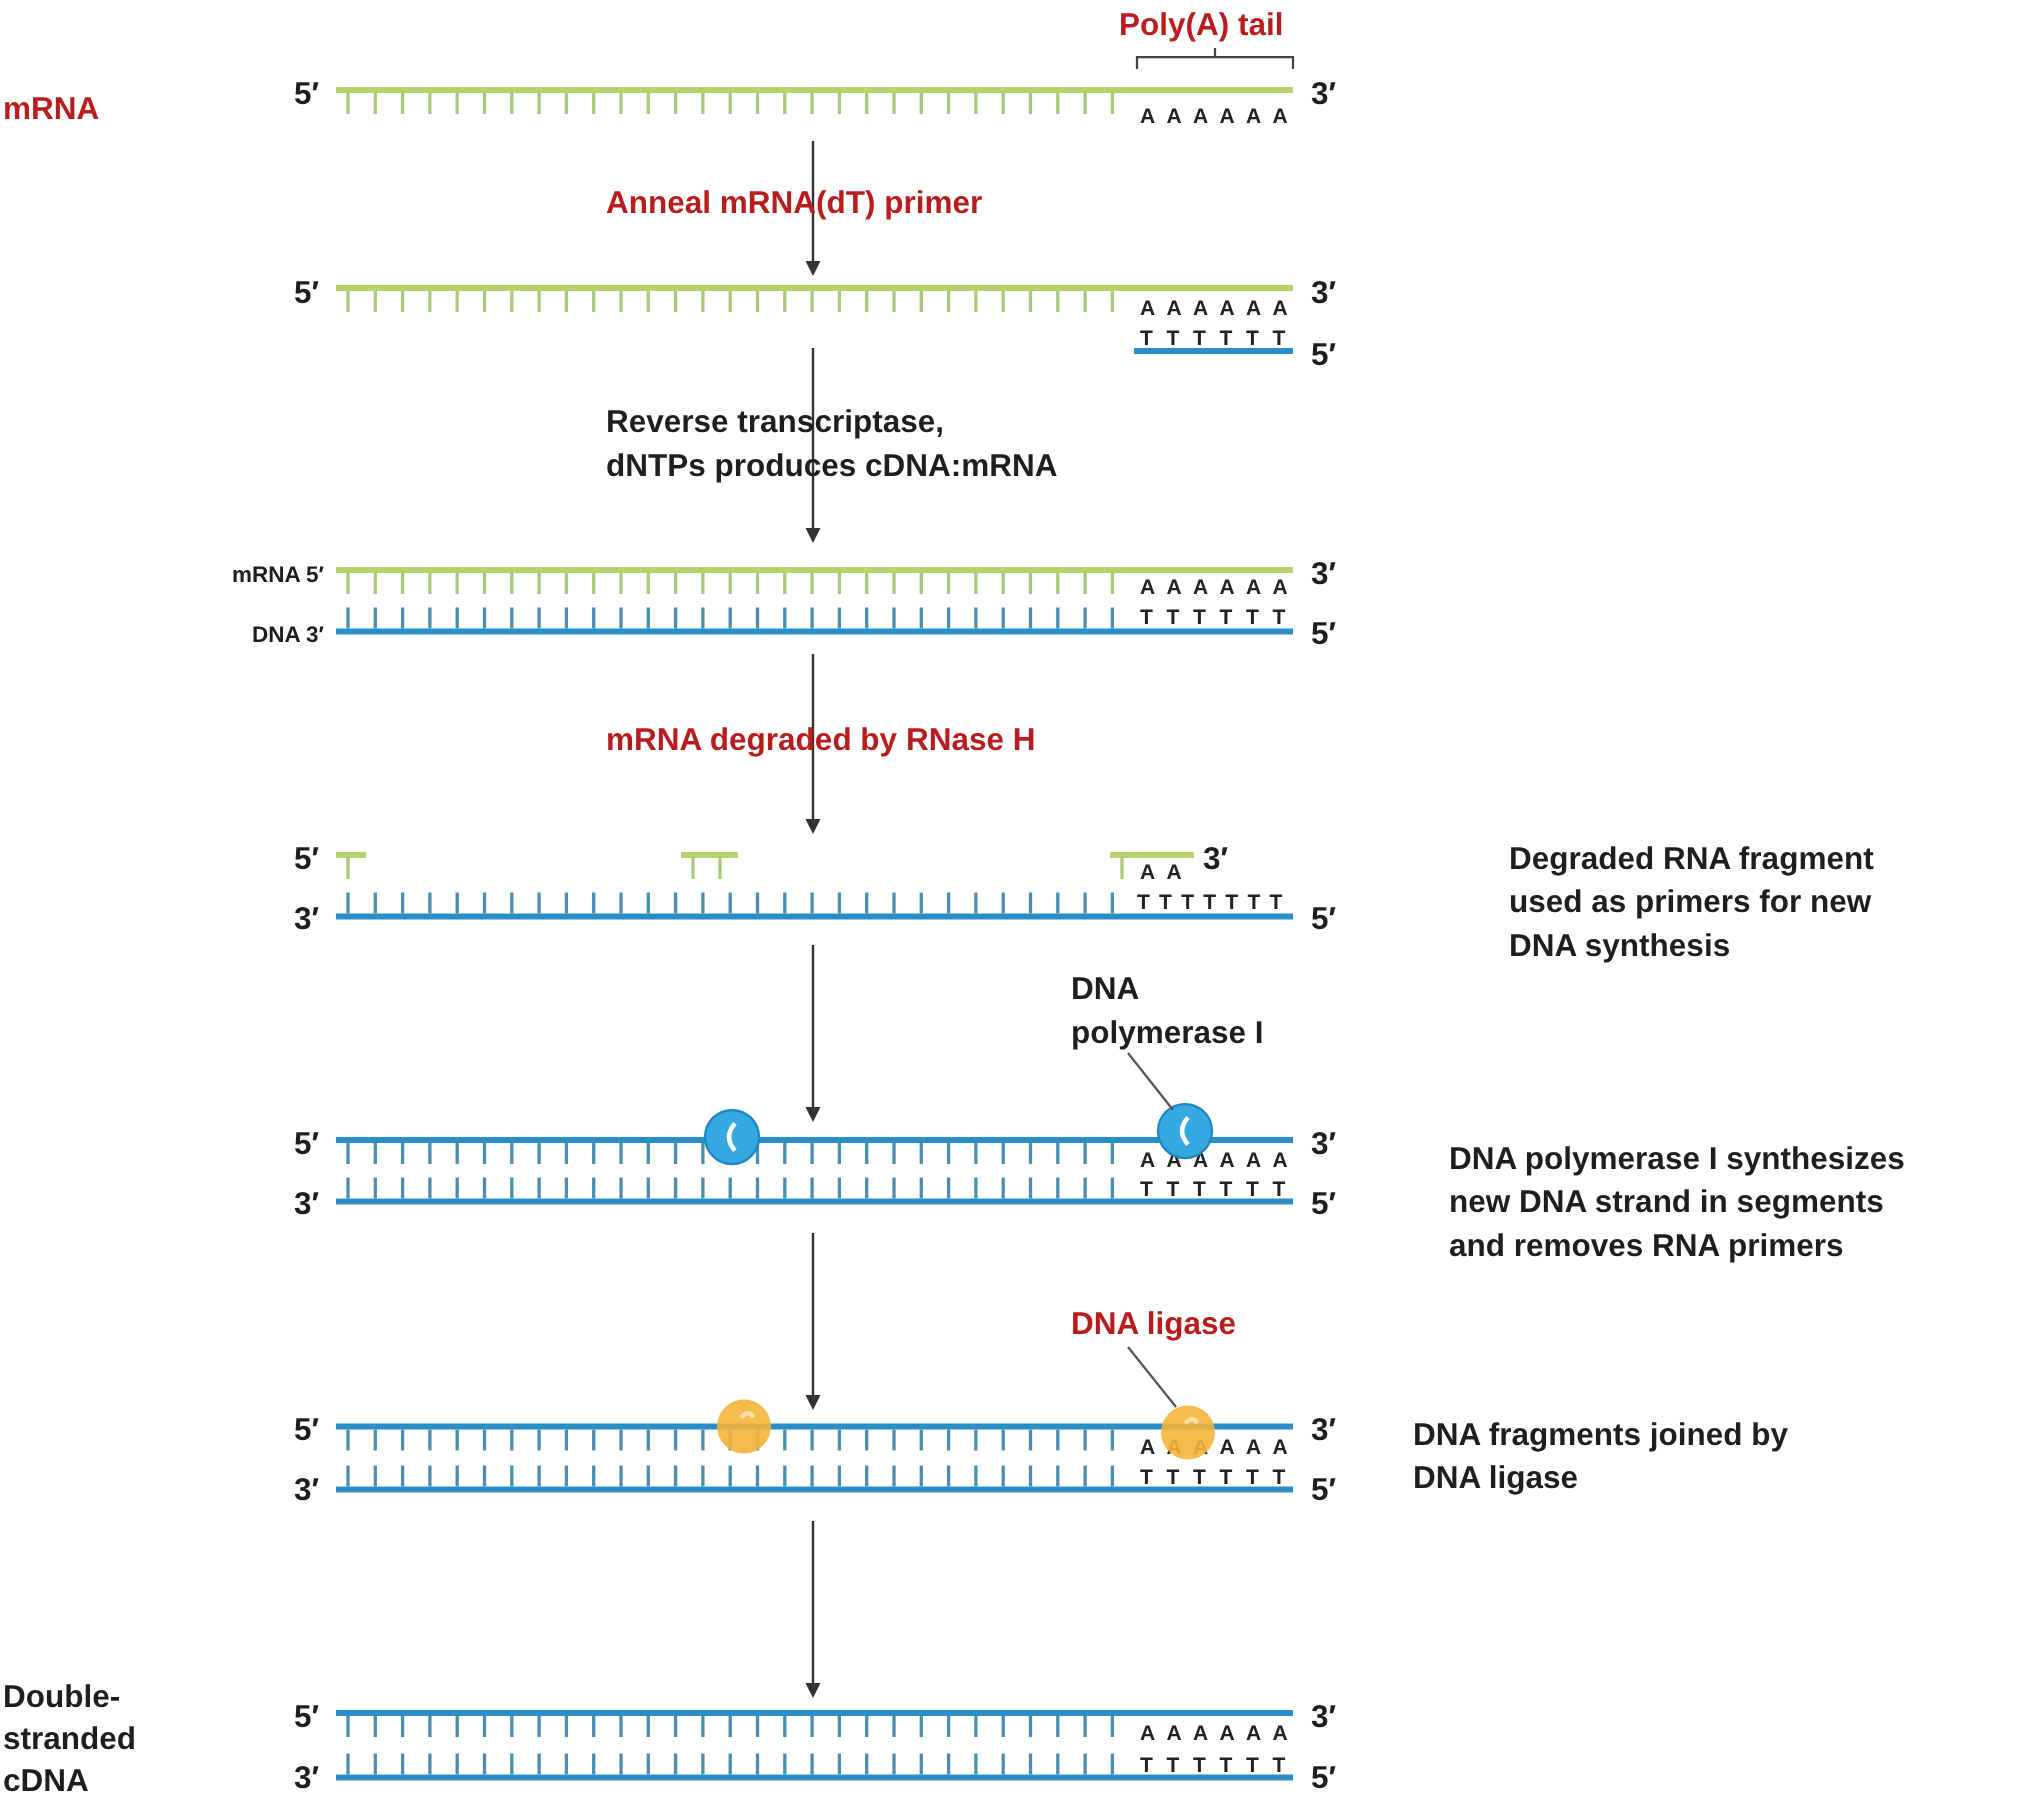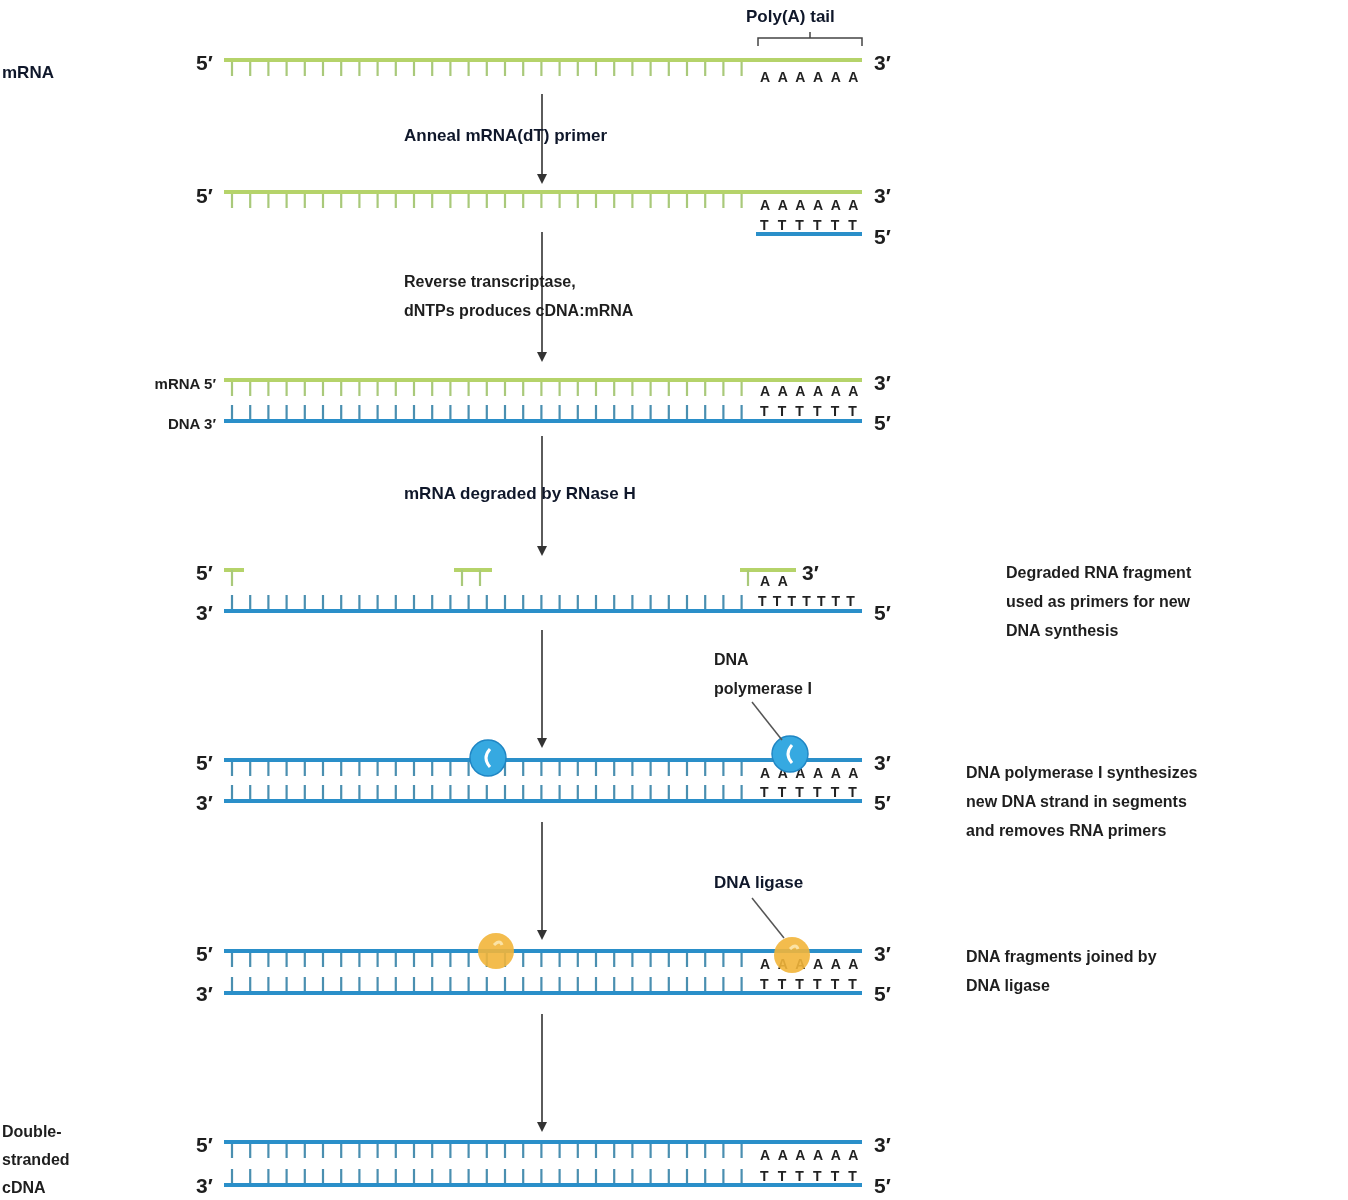--- a/index.html
+++ b/index.html
@@ -1,21 +1,21 @@
 <!DOCTYPE html>
 <html><head>
 <meta charset="utf-8">
 <style>
   html, body { margin:0; padding:0; background:#ffffff; }
   body { width:1348px; height:1200px; position:relative; overflow:hidden;
          font-family:"Liberation Sans", "DejaVu Sans", sans-serif; color:#1a1a1a; }
-  .txt { position:absolute; font-weight:bold; font-size:17px; line-height:29px; white-space:pre; color:#0f172a; }
+  .txt { position:absolute; font-weight:bold; font-size:21px; line-height:29px; white-space:pre; color:#b91c1c; }
   .end { position:absolute; font-weight:bold; font-size:21px; line-height:22px; color:#1e1e1e; }
   .rowlabel { position:absolute; font-weight:bold; font-size:15px; line-height:29px; text-align:right; color:#1e1e1e; }
-  .note { position:absolute; font-weight:bold; font-size:16px; line-height:29px; color:#1e1e1e; white-space:pre-line; }
+  .note { position:absolute; font-weight:bold; font-size:21px; line-height:29px; color:#1e1e1e; white-space:pre-line; }
   #diagram { position:absolute; left:0; top:0; }
   .base { font-family:"Liberation Sans", sans-serif; font-weight:bold; font-size:14px; fill:#222; }
 </style>
 </head>
 <body>
 
 <svg id="diagram" width="1348" height="1200">
     <line x1="224" y1="60" x2="862" y2="60" stroke="#b5d36a" stroke-width="4" stroke-linecap="butt"></line>
     <line x1="232" y1="62" x2="232" y2="76" stroke="#a9c97a" stroke-width="2.2" stroke-linecap="butt"></line>
     <line x1="250.2" y1="62" x2="250.2" y2="76" stroke="#a9c97a" stroke-width="2.2" stroke-linecap="butt"></line>
@@ -471,21 +471,21 @@
 <div class="note" style="left:714px;top:645px;">DNA
 polymerase I</div>
 <div class="txt" style="left:714px;top:868px;">DNA ligase</div>
 
 <div class="note" style="left:966px;top:558px;margin-left:40px;">Degraded RNA fragment
 used as primers for new
 DNA synthesis</div>
 <div class="note" style="left:966px;top:740px;margin-top:18px;">DNA polymerase I synthesizes
 new DNA strand in segments
 and removes RNA primers</div>
-<div class="note" style="left:966px;top:942px;">DNA fragments joined by
+<div class="note" style="left:942px;top:942px;">DNA fragments joined by
 DNA ligase</div>
 
 <div class="end" style="left:196px;top:52px;">5′</div>
 <div class="end" style="left:874px;top:52px;">3′</div>
 
 <div class="end" style="left:196px;top:185px;">5′</div>
 <div class="end" style="left:874px;top:185px;">3′</div>
 <div class="end" style="left:874px;top:226px;">5′</div>
 
 <div class="end" style="left:874px;top:372px;">3′</div>

